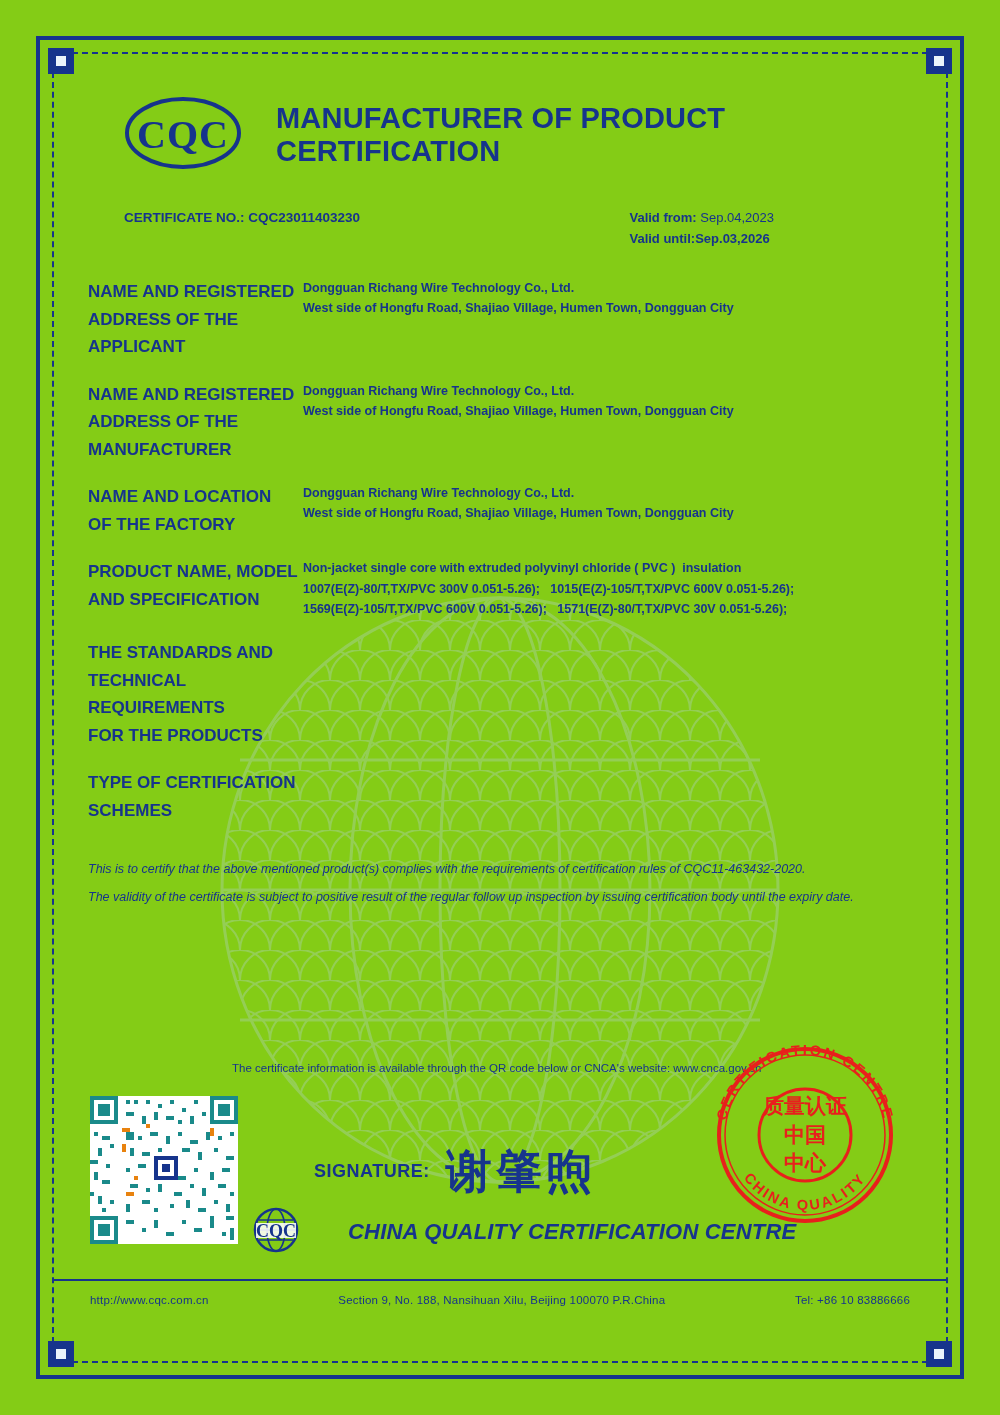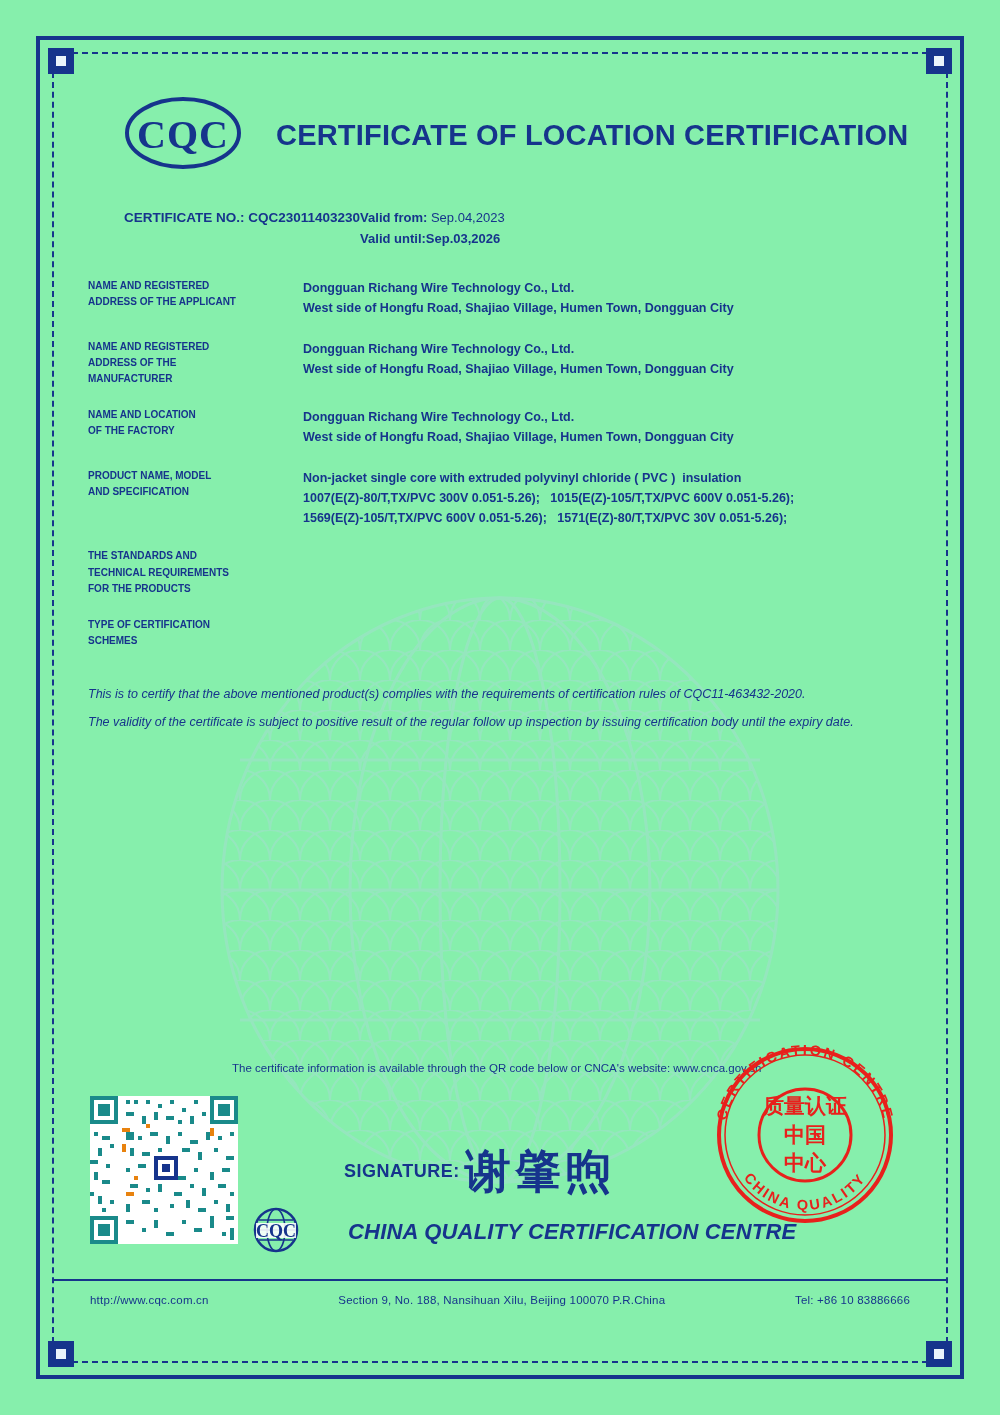--- a/index.html
+++ b/index.html
@@ -7,21 +7,21 @@
     padding: 0;
     background: #ffffff;
   }
   body {
     font-family: "Liberation Sans", sans-serif;
   }
   .page {
     position: relative;
     width: 1000px;
     height: 1415px;
-    background: #86efac;
+    background: #84cc16;
     overflow: hidden;
   }
 
   
   .frame-outer {
     position: absolute;
     left: 36px; top: 36px;
     width: 928px; height: 1343px;
     border: 4px solid #16348c;
     box-sizing: border-box;
@@ -78,20 +78,21 @@
     font-size: 29px;
     font-weight: bold;
     color: #16348c;
     letter-spacing: 0.2px;
     font-family: "Liberation Sans", sans-serif;
   }
 
   
   .certno-row {
     display: flex;
+    justify-content: space-between;
     align-items: flex-start;
     margin-top: 36px;
     padding-left: 36px;
   }
   .certno {
     font-size: 13.5px;
     font-weight: bold;
     color: #16348c;
   }
   .validity {
@@ -106,21 +107,21 @@
   
   .fields {
     margin-top: 26px;
   }
   .field-row {
     display: flex;
     margin-bottom: 20px;
   }
   .field-label {
     flex: 0 0 215px;
-    font-size: 10px;
+    font-size: 17px;
     font-weight: bold;
     color: #16348c;
     line-height: 1.62;
   }
   .field-value {
     flex: 1;
     font-size: 12.5px;
     color: #16348c;
     line-height: 1.62;
     font-weight: bold;
@@ -151,24 +152,24 @@
   .qr {
     position: absolute;
     left: 90px; top: 1096px;
     width: 148px; height: 148px;
     background: #ffffff;
   }
 
   
   .sig-row {
     position: absolute;
-    left: 344px; top: 1148px;
+    left: 314px; top: 1148px;
     display: flex;
     align-items: center;
-    gap: 5px;
+    gap: 16px;
   }
   .sig-label {
     font-size: 18px;
     font-weight: bold;
     color: #16348c;
     letter-spacing: 0.5px;
   }
   .sig-script {
     font-family: "DejaVu Serif", serif;
     font-size: 46px;
@@ -265,21 +266,21 @@
 
   <div class="content">
 
     <div class="header">
       <div class="cqc-logo-big">
         <svg width="118" height="74" viewBox="0 0 118 74" aria-hidden="true">
           <ellipse cx="59" cy="37" rx="56" ry="34" fill="none" stroke="#16348c" stroke-width="4"></ellipse>
           <text x="59" y="52" text-anchor="middle" font-family="Liberation Serif, serif" font-size="40" font-weight="bold" fill="#16348c" letter-spacing="1">CQC</text>
         </svg>
       </div>
-      <div class="title">CERTIFICATE OF LOCATION CERTIFICATION</div>
+      <div class="title">MANUFACTURER OF PRODUCT CERTIFICATION</div>
     </div>
 
     <div class="certno-row">
       <div class="certno">CERTIFICATE NO.: CQC23011403230</div>
       <div class="validity">
         <div>
           <span>Valid from:</span>
           <span class="val-text">Sep.04,2023</span>
         </div>
         <div>Valid until:Sep.03,2026</div>

